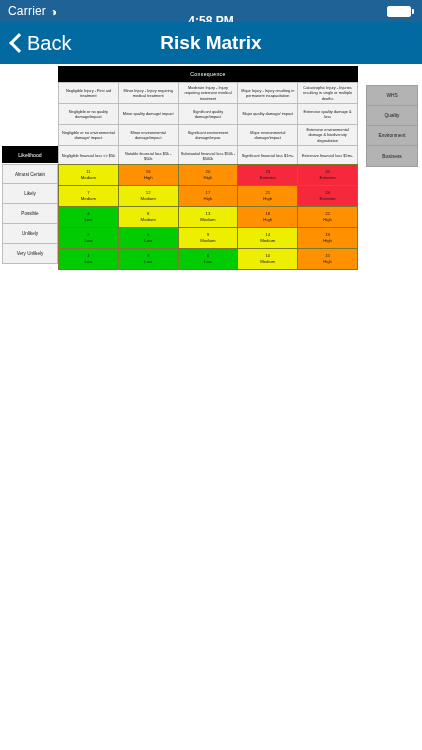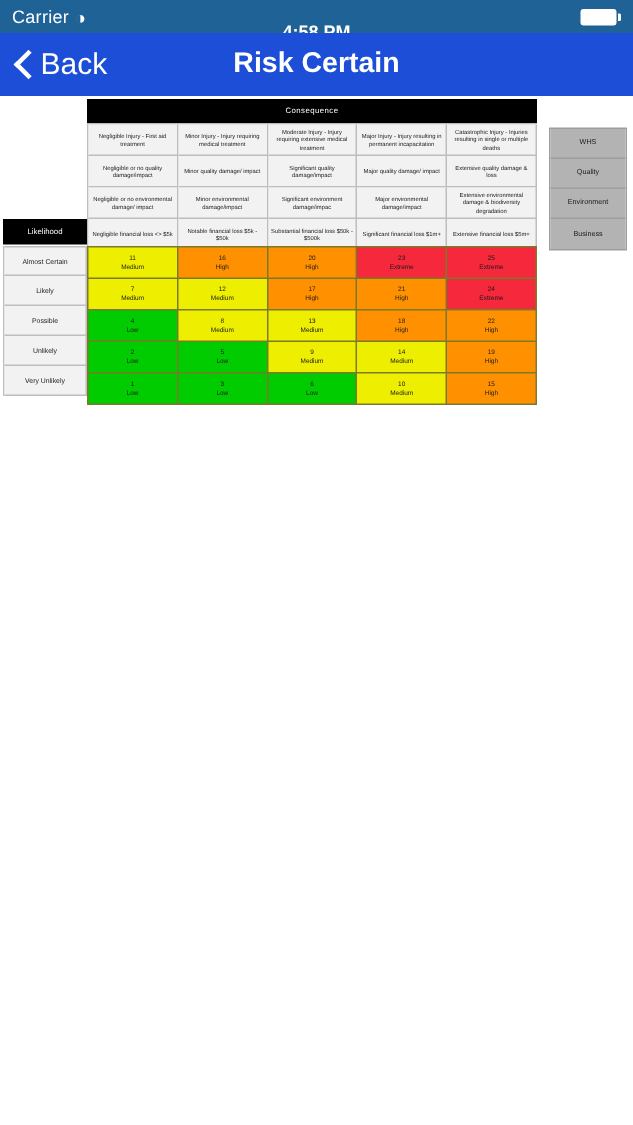--- a/index.html
+++ b/index.html
@@ -35,21 +35,21 @@
   }
   .batt-cap {
     width: 2px; height: 5px; background: #ffffff;
     border-radius: 0 1px 1px 0; margin-left: 1px;
   }
 
   
   #nav-bar {
     position: absolute; top: 22px; left: 0;
     width: 422px; height: 42px;
-    background: #1d4ed8;
+    background: #0369a1;
     color: #ffffff;
   }
   #back-button {
     position: absolute; left: 10px; top: 0; height: 42px;
     display: flex; align-items: center; gap: 5px; cursor: pointer;
   }
   #chevron-left-icon {
     width: 12px; height: 20px; position: relative;
   }
   #chevron-left-icon::before {
@@ -173,21 +173,21 @@
     <span class="batt-body"></span>
     <span class="batt-cap"></span>
   </div>
 </div>
 
 <div id="nav-bar">
   <div id="back-button">
     <span id="chevron-left-icon"></span>
     <span id="back-label">Back</span>
   </div>
-  <div id="nav-title">Risk Certain</div>
+  <div id="nav-title">Risk Matrix</div>
 </div>
 
 <div id="content">
 
   <div id="consequence-bar">Consequence</div>
 
   <div id="descriptor-grid">
       <div class="desc-cell">Negligible Injury - First aid treatment</div>
       <div class="desc-cell">Minor Injury - Injury requiring medical treatment</div>
       <div class="desc-cell">Moderate Injury - Injury requiring extensive medical treatment</div>

